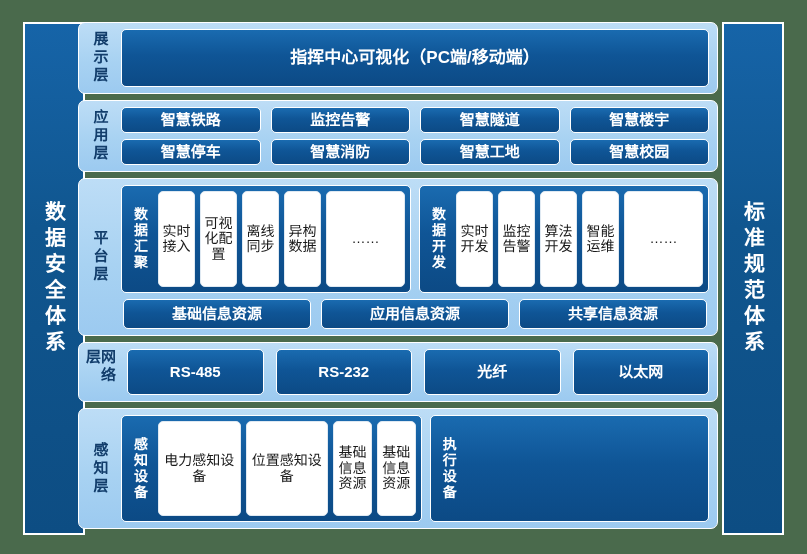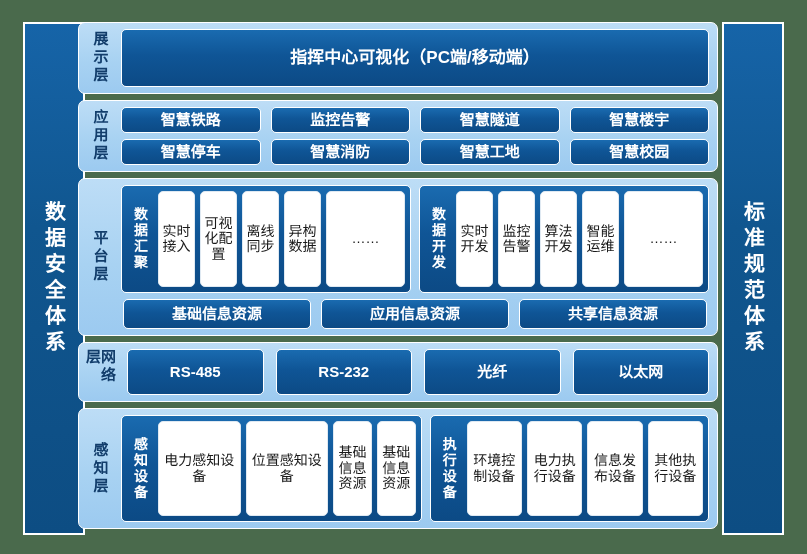--- a/index.html
+++ b/index.html
@@ -313,30 +313,20 @@
                 <div class="chip-white">基础信息资源</div>
                 <div class="chip-white">基础信息资源</div>
               </div>
             </div>
           </div>
 
           <div class="group group-act">
             <div class="group-label">
               <span>执行设备</span>
             </div>
-            <div class="group-grid">
-              <div class="grid-row">
-                <div class="chip-white">环境控制设备</div>
-                <div class="chip-white">电力执行设备</div>
-              </div>
-              <div class="grid-row">
-                <div class="chip-white">信息发布设备</div>
-                <div class="chip-white">其他执行设备</div>
-              </div>
-            </div>
           </div>
 
         </div>
       </div>
     </div>
 
   </div>
 </div>
 
 </body></html>

